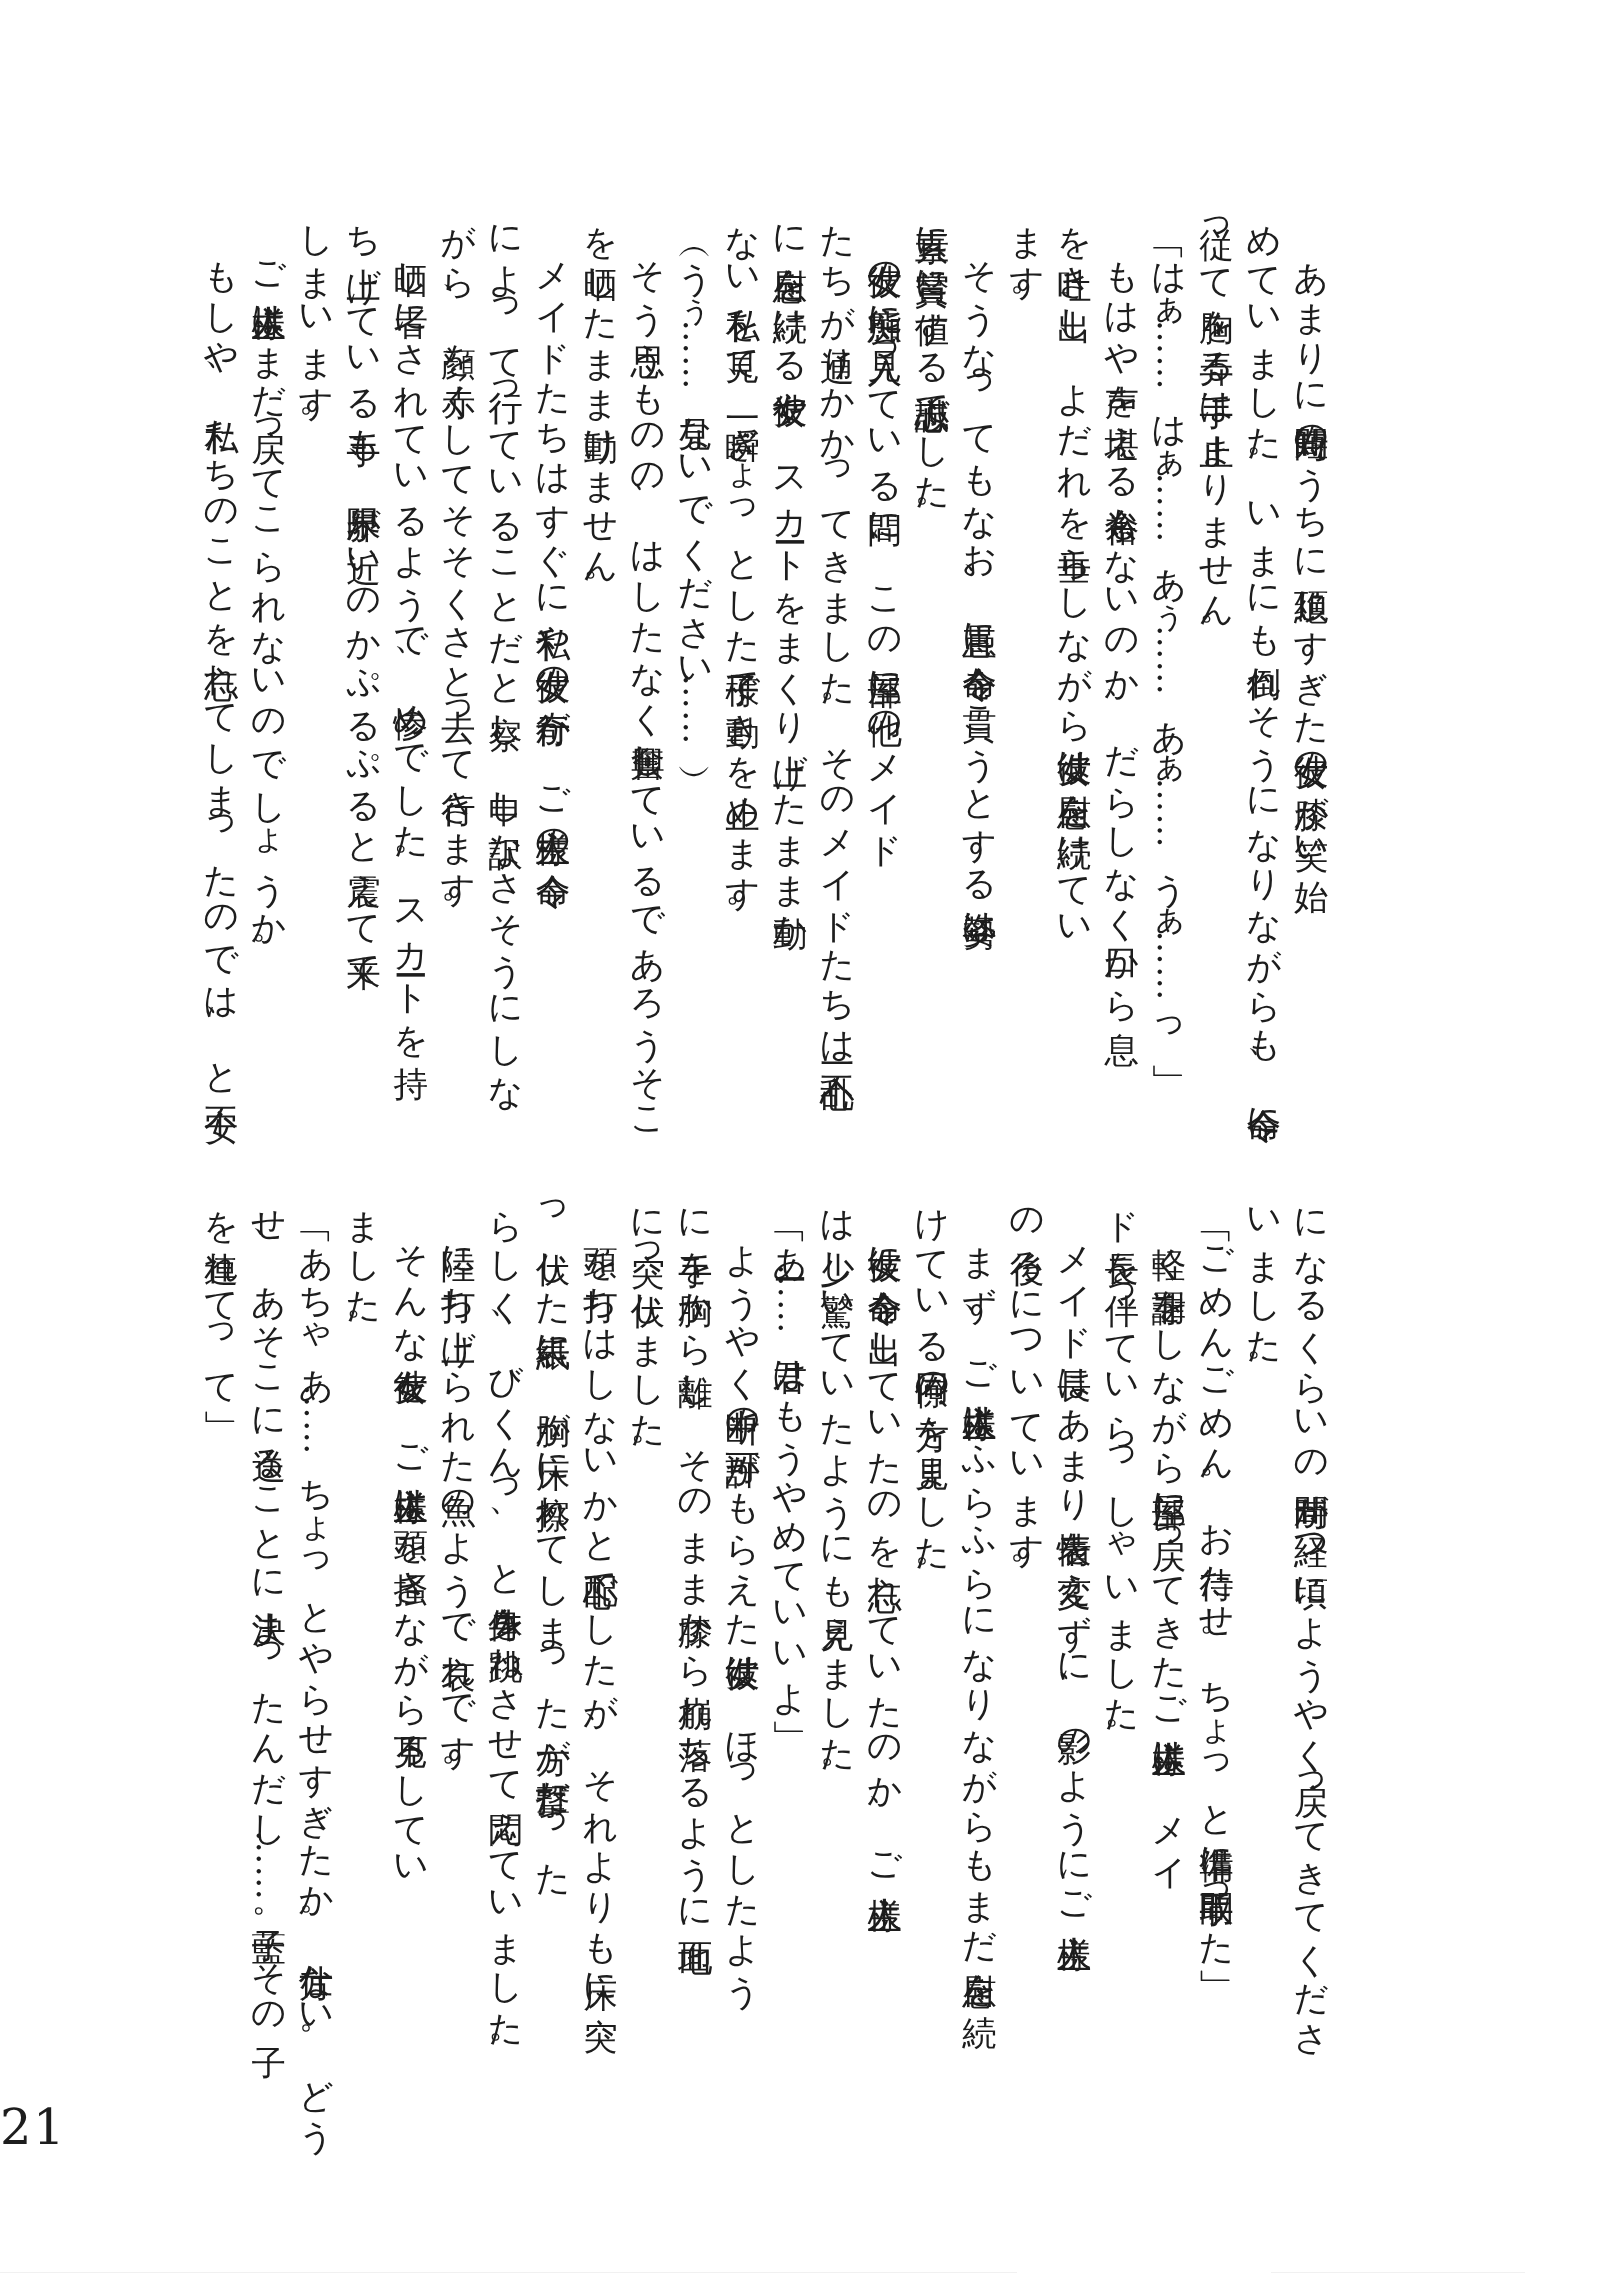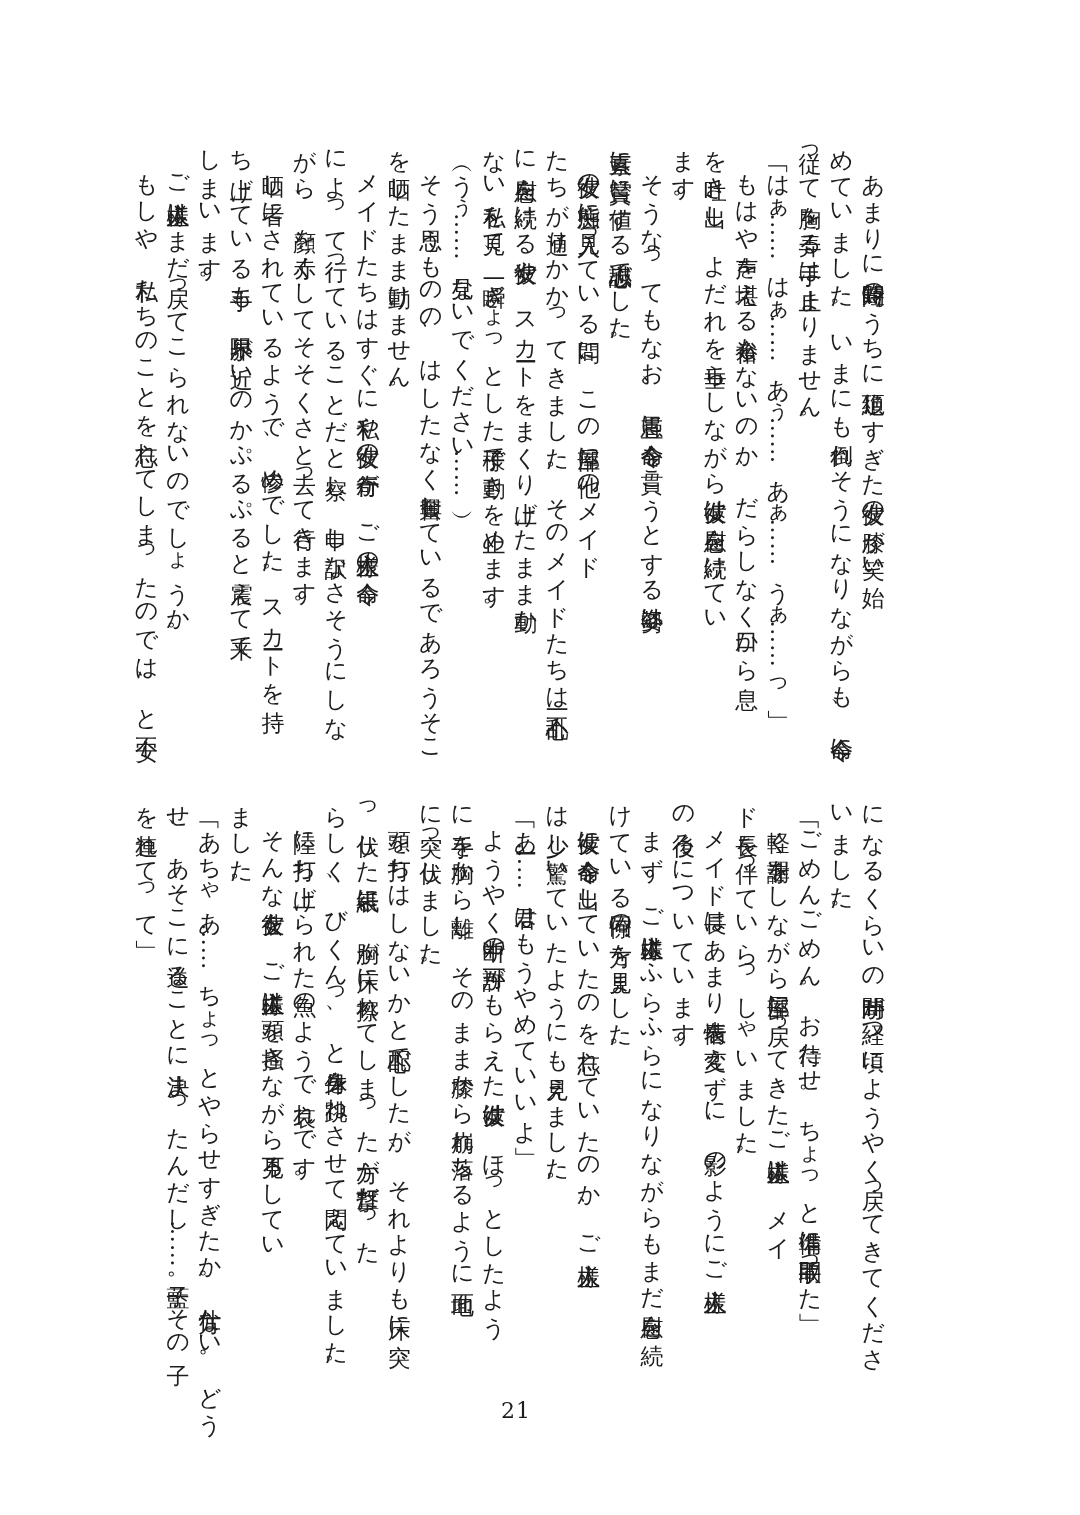--- a/index.html
+++ b/index.html
@@ -38,22 +38,22 @@
     height: 100%;
   }
   .col.indent {
     padding-top: 24px;
   }
   .page-number {
     position: absolute;
     top: 1398px;
     left: 0;
     width: 1032px;
-    text-align: center;
-    font-size: 22px;
+    text-align: left;
+    font-size: 33px;
     letter-spacing: 1px;
   }
 </style>
 </head>
 <body>
 
 <div class="page">
 
   <div class="text-block text-block-top">
       <div class="col indent">あまりに短時間のうちに絶頂しすぎた彼女の膝が笑い始</div>

